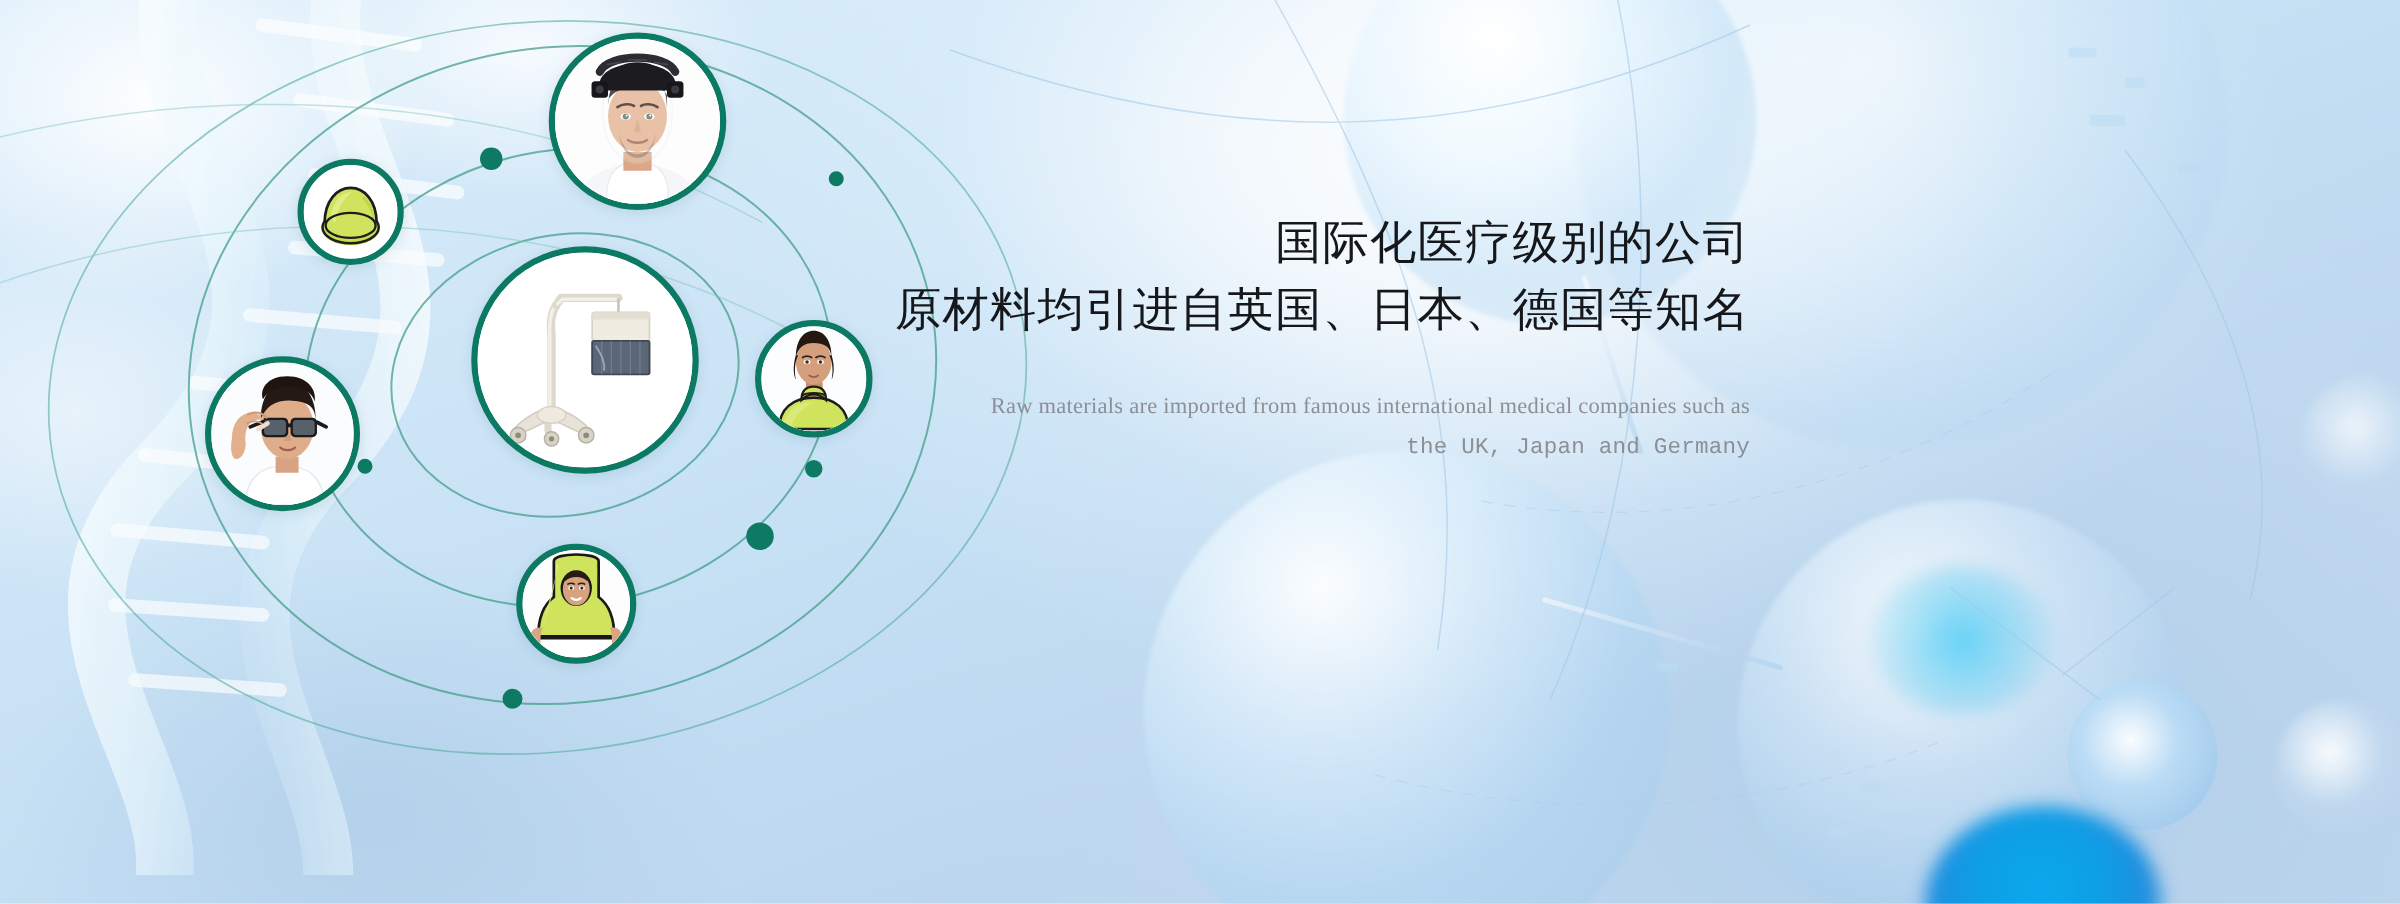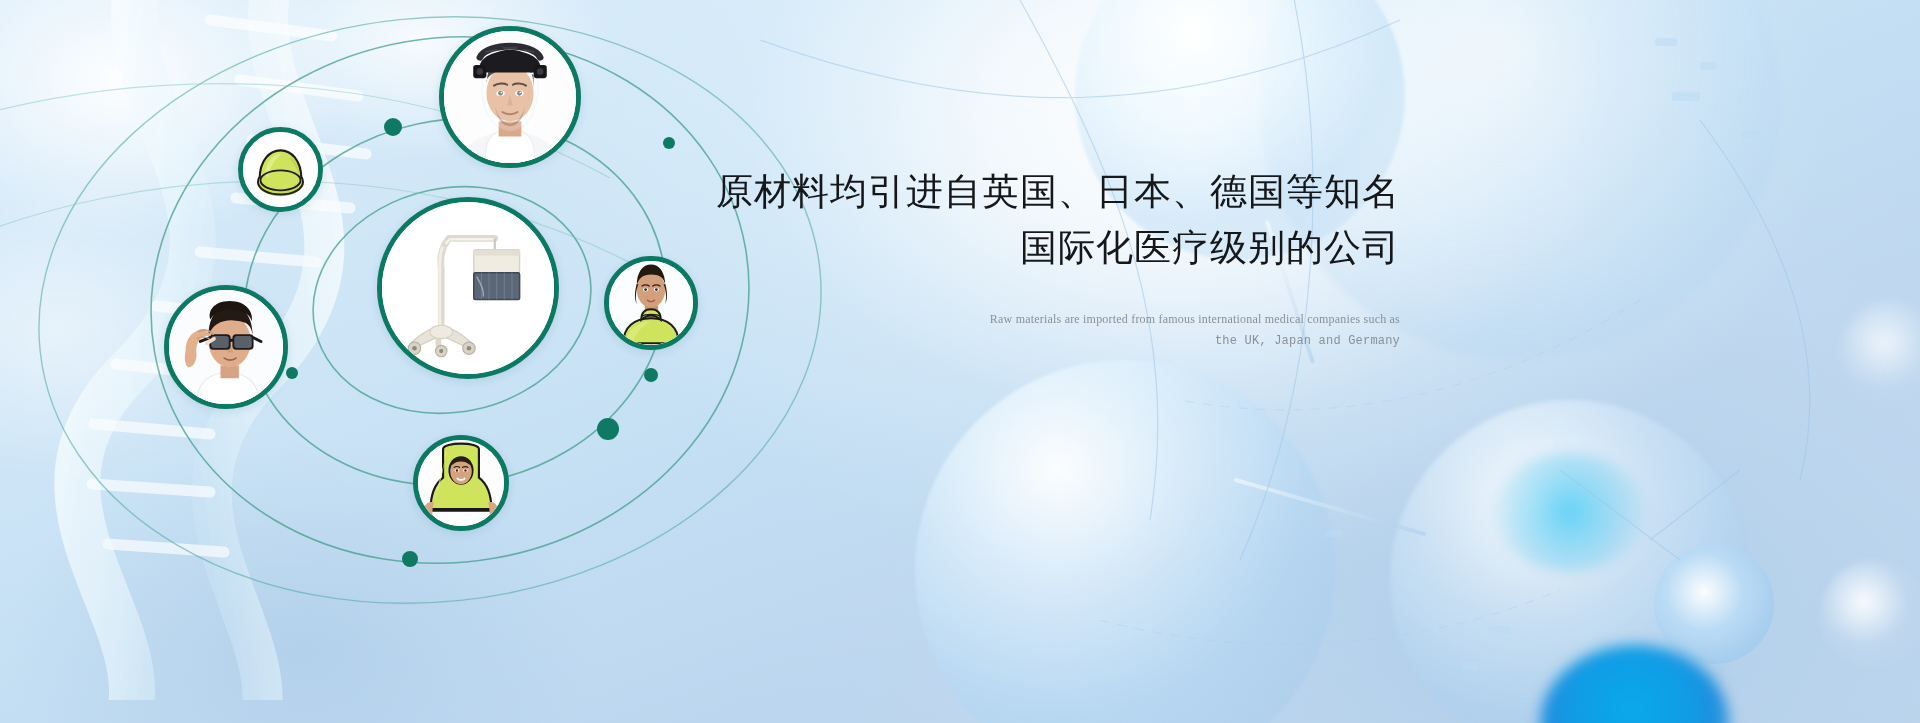--- a/index.html
+++ b/index.html
@@ -121,21 +121,21 @@
     font-weight:400;
     letter-spacing:1px;
     line-height:1.45;
     color:#15171a;
     white-space:nowrap;
   }
   .headline.l2{ margin-top:2px; }
   .sub{
     margin:34px 0 0 0;
     font-family:"Liberation Serif","DejaVu Serif",serif;
-    font-size:12px;
+    font-size:18px;
     line-height:1.85;
     color:#8c8f95;
     letter-spacing:.2px;
   }
   .sub .l1{display:block;}
   .sub .l2{display:block;font-family:Liberation Mono, monospace;}
 </style>
 </head>
 <body>
 
@@ -422,21 +422,21 @@
         <path d="M66 12 C68 32 72 48 78 72 C72 48 68 32 66 14 Z" fill="#b2c83d" opacity=".55"></path>
         <path d="M14 76 L82 76 L82 80 L14 80 Z" fill="#181818"></path>
 
         <path d="M6 78 C8 70 14 68 18 70 C16 74 16 80 16 86 C12 88 6 86 6 78 Z" fill="#d9a683"></path>
         <path d="M90 78 C88 70 82 68 78 70 C80 74 80 80 80 86 C84 88 90 86 90 78 Z" fill="#d9a683"></path>
       </svg>
     </div>
   </div>
 
   <div class="copy">
+    <h1 class="headline l2">国际化医疗级别的公司</h1>
     <h1 class="headline">原材料均引进自英国、日本、德国等知名</h1>
-    <h1 class="headline l2">国际化医疗级别的公司</h1>
     <p class="sub">
       <span class="l1">Raw materials are imported from famous international medical companies such as</span>
       <span class="l2">the UK, Japan and Germany</span>
     </p>
   </div>
 
 </div>
 
 </body></html>

